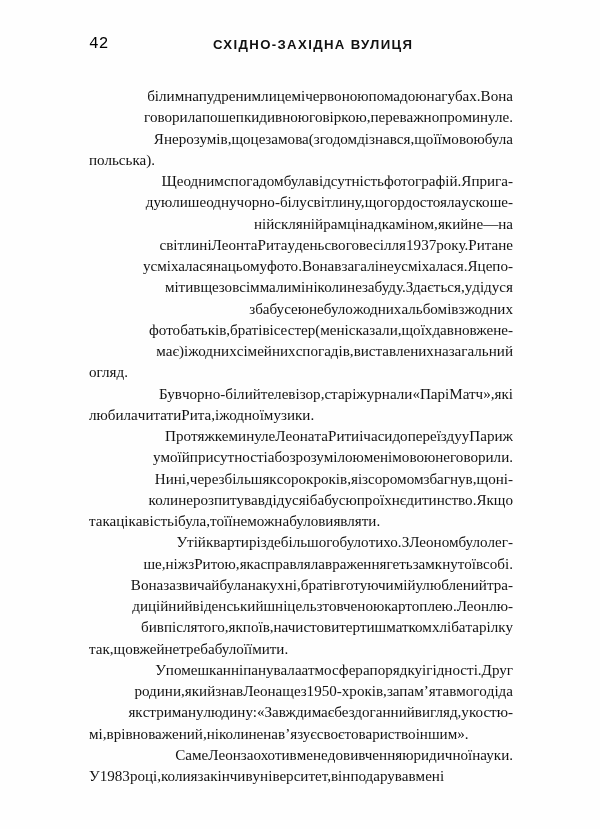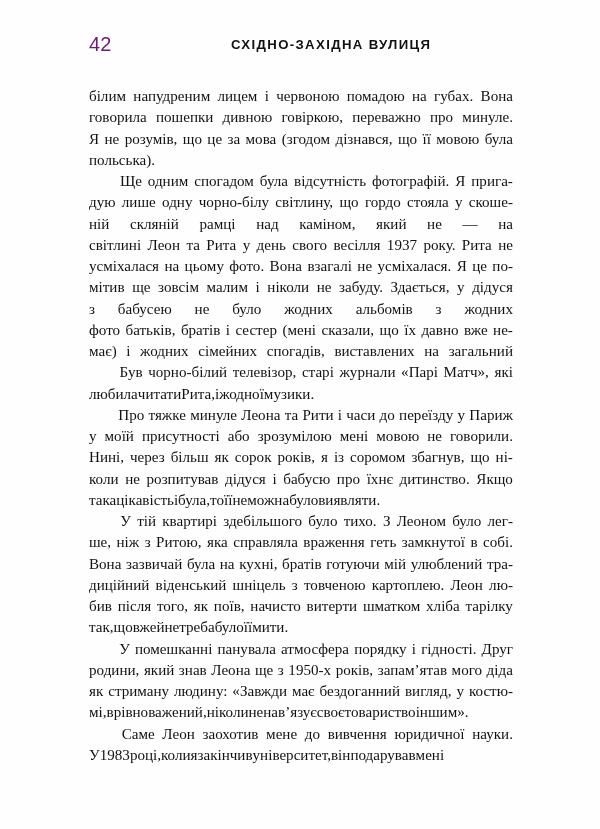--- a/index.html
+++ b/index.html
@@ -28,36 +28,36 @@
   .running-head {
     position: absolute;
     top: 32px;
     left: 89px;
     right: 89px;
     height: 24px;
     display: flex;
     align-items: center;
   }
   .folio {
-    font-family: Liberation Sans, sans-serif;
-    font-size: 20px;
+    font-family: Liberation Mono, monospace;
+    font-size: 16px;
     line-height: 1;
-    color: #701a75;
+    color: #000000;
     letter-spacing: 0.2px;
     width: 120px;
     flex: none;
   }
   .head-title {
     font-family: "Liberation Sans", "DejaVu Sans", sans-serif;
     font-size: 13.2px;
     font-weight: 700;
     letter-spacing: 1.35px;
     color: #111111;
     white-space: nowrap;
-    margin-left: 22px;
+    margin-left: 4px;
   }
 
   
   .textblock {
     position: absolute;
     top: 86px;
     left: 89px;
     width: 424px;
   }
 
@@ -67,21 +67,21 @@
     line-height: 21.25px;
     height: 21.25px;
     color: #121212;
     white-space: pre;
     display: flex;
     width: 100%;
     letter-spacing: 0.0px;
   }
   
   .ln.j {
-    justify-content: space-between;
+    justify-content: flex-end;
   }
   
   .ln.last {
     justify-content: flex-start;
   }
   .ln.j > span,
   .ln.last > span {
     white-space: pre;
   }
   
@@ -111,20 +111,21 @@
       <div class="para">
         <div class="ln j"><span class="indent"></span><span>Ще</span><span>одним</span><span>спогадом</span><span>була</span><span>відсутність</span><span>фотографій.</span><span>Я</span><span>прига-</span></div>
         <div class="ln j"><span>дую</span><span>лише</span><span>одну</span><span>чорно-білу</span><span>світлину,</span><span>що</span><span>гордо</span><span>стояла</span><span>у</span><span>скоше-</span></div>
         <div class="ln j"><span>ній</span><span>скляній</span><span>рамці</span><span>над</span><span>каміном,</span><span>який</span><span>не</span><span>—</span><span>на</span></div>
         <div class="ln j"><span>світлині</span><span>Леон</span><span>та</span><span>Рита</span><span>у</span><span>день</span><span>свого</span><span>весілля</span><span>1937</span><span>року.</span><span>Рита</span><span>не</span></div>
         <div class="ln j"><span>усміхалася</span><span>на</span><span>цьому</span><span>фото.</span><span>Вона</span><span>взагалі</span><span>не</span><span>усміхалася.</span><span>Я</span><span>це</span><span>по-</span></div>
         <div class="ln j"><span>мітив</span><span>ще</span><span>зовсім</span><span>малим</span><span>і</span><span>ніколи</span><span>не</span><span>забуду.</span><span>Здається,</span><span>у</span><span>дідуся</span></div>
         <div class="ln j"><span>з</span><span>бабусею</span><span>не</span><span>було</span><span>жодних</span><span>альбомів</span><span>з</span><span>жодних</span></div>
         <div class="ln j"><span>фото</span><span>батьків,</span><span>братів</span><span>і</span><span>сестер</span><span>(мені</span><span>сказали,</span><span>що</span><span>їх</span><span>давно</span><span>вже</span><span>не-</span></div>
         <div class="ln j"><span>має)</span><span>і</span><span>жодних</span><span>сімейних</span><span>спогадів,</span><span>виставлених</span><span>на</span><span>загальний</span></div>
+        <div class="ln last"><span>огляд.</span></div>
       </div>
       <div class="para">
         <div class="ln j"><span class="indent"></span><span>Був</span><span>чорно-білий</span><span>телевізор,</span><span>старі</span><span>журнали</span><span>«Парі</span><span>Матч»,</span><span>які</span></div>
         <div class="ln last"><span>любила</span><span>читати</span><span>Рита,</span><span>і</span><span>жодної</span><span>музики.</span></div>
       </div>
       <div class="para">
         <div class="ln j"><span class="indent"></span><span>Про</span><span>тяжке</span><span>минуле</span><span>Леона</span><span>та</span><span>Рити</span><span>і</span><span>часи</span><span>до</span><span>переїзду</span><span>у</span><span>Париж</span></div>
         <div class="ln j"><span>у</span><span>моїй</span><span>присутності</span><span>або</span><span>зрозумілою</span><span>мені</span><span>мовою</span><span>не</span><span>говорили.</span></div>
         <div class="ln j"><span>Нині,</span><span>через</span><span>більш</span><span>як</span><span>сорок</span><span>років,</span><span>я</span><span>із</span><span>соромом</span><span>збагнув,</span><span>що</span><span>ні-</span></div>
         <div class="ln j"><span>коли</span><span>не</span><span>розпитував</span><span>дідуся</span><span>і</span><span>бабусю</span><span>про</span><span>їхнє</span><span>дитинство.</span><span>Якщо</span></div>

